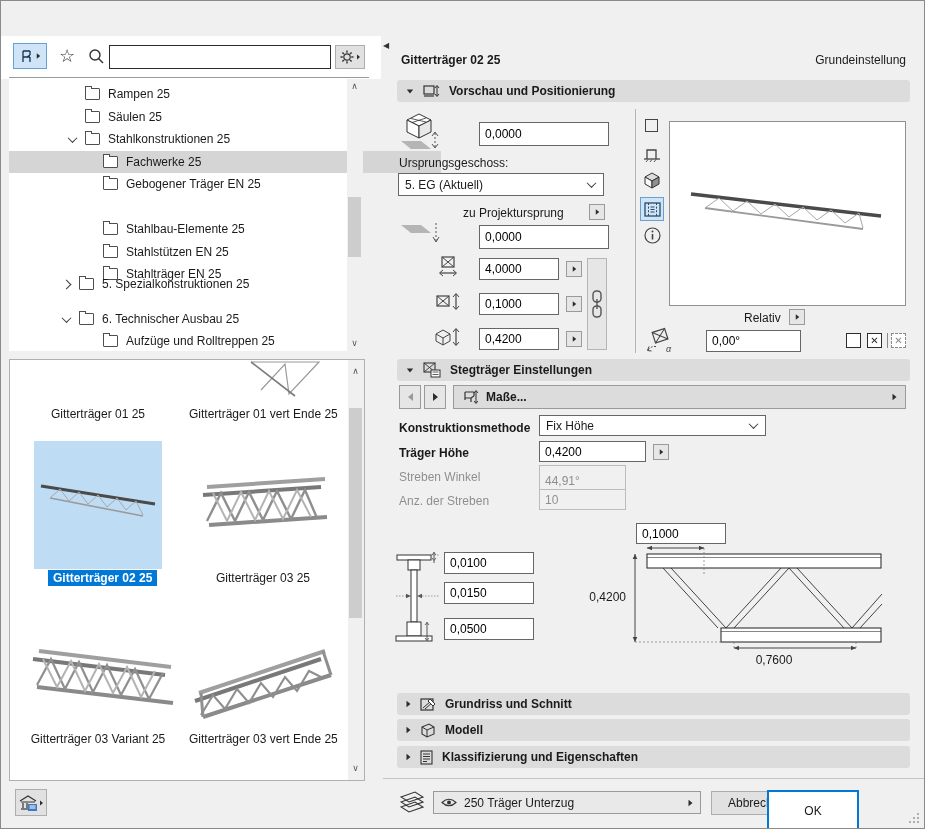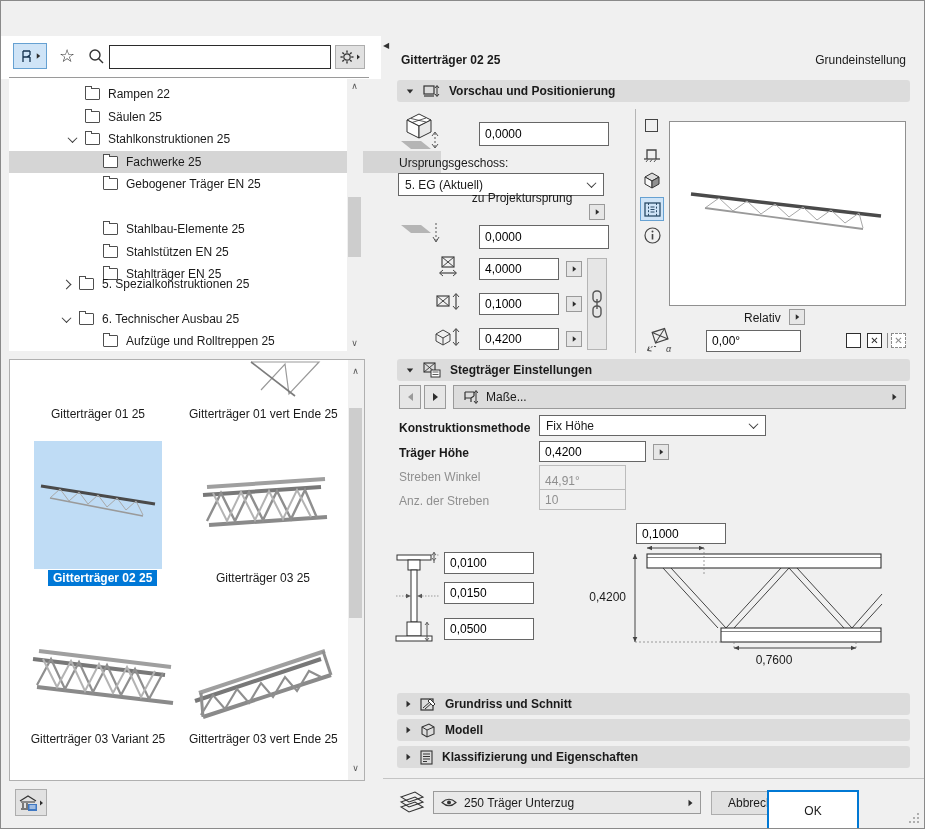--- a/index.html
+++ b/index.html
@@ -80,21 +80,21 @@
         </svg>
       <span class="tri-r" style="transform:scale(.6)"></span>
     </div>
   </div>
   <div class="abs hair" style="left:8px;top:76px;width:360px;height:1px"></div>
 
   <div class="abs white" style="left:8px;top:78px;width:338px;height:272px"></div>
 
   <div class="tree-row" style="top:82px;padding-left:76px">
       <span class="folder"></span>
-      <span>Rampen 22</span>
+      <span>Rampen 25</span>
     </div>
   <div class="tree-row" style="top:105px;padding-left:76px">
       <span class="folder"></span>
       <span>Säulen 25</span>
     </div>
   <div class="tree-row" style="top:127px;padding-left:60px">
       <span class="chev down"></span>
       <span class="folder"></span>
       <span>Stahlkonstruktionen 25</span>
     </div>
@@ -231,21 +231,21 @@
       <polyline points="33,33 36,37 39,33" fill="none" stroke="#555" stroke-width="1"></polyline>
   </svg>
   <input class="abs input" style="left: 478px; top: 121px; width: 130px; height: 24px;" value="0,0000">
 
   <div class="label" style="left:398px;top:155px">Ursprungsgeschoss:</div>
   <div class="abs selectbox" style="left:397px;top:172px;width:206px;height:23px">
     <span>5. EG (Aktuell)</span>
     <span class="chev down" style="margin-right:2px"></span>
   </div>
 
-  <div class="label" style="left:462px;top:190px;width:118px;text-align:center">zu Projektursprung</div>
+  <div class="label" style="left:462px;top:205px;width:118px;text-align:left">zu Projektursprung</div>
   <div class="abs arrowbtn" style="left:588px;top:203px">
       <span class="tri-r" style="transform:scale(.7)"></span>
     </div>
 
   <svg class="abs" style="left:398px;top:220px" width="46" height="26">
     <polygon points="2,4 22,4 32,12 12,12" fill="#b5b5b5"></polygon>
     <line x1="37" y1="2" x2="37" y2="20" stroke="#555" stroke-width="1" stroke-dasharray="2,2"></line>
       <polyline points="34,16 37,21 40,16" fill="none" stroke="#555" stroke-width="1"></polyline>
   </svg>
   <input class="abs input" style="left: 478px; top: 224px; width: 130px; height: 24px;" value="0,0000">
@@ -379,21 +379,21 @@
   <div class="abs navbtn" style="left:423px;top:384px">
       <span class="tri-r"></span>
     </div>
   <div class="abs" style="left:452px;top:384px;width:453px;height:24px;background:#dcdcdc;border:1px solid #9a9a9a;display:flex;align-items:center;gap:8px;padding:0 8px">
     <svg width="16" height="16">
         <path d="M3 3 v8 M3 9 h6 M9 9 v4 M9 9 l3 -2 M12 7 v-4 M3 3 h9" fill="none" stroke="#333" stroke-width="1.2"></path>
         <line x1="14" y1="2" x2="14" y2="14" stroke="#333" stroke-width="1"></line>
         <polyline points="12,4 14,1.5 16,4" fill="none" stroke="#333" stroke-width="1"></polyline>
         <polyline points="12,12 14,14.5 16,12" fill="none" stroke="#333" stroke-width="1"></polyline>
       </svg>
-    <span style="font-weight:normal">Maße...</span>
+    <span style="font-weight:bold">Maße...</span>
     <span class="tri-r" style="margin-left:auto;transform:scale(.8)"></span>
   </div>
 
   <div class="label" style="left:398px;top:420px;font-weight:bold">Konstruktionsmethode</div>
   <div class="abs selectbox" style="left:538px;top:414px;width:227px;height:21px">
     <span>Fix Höhe</span>
     <span class="chev down" style="margin-right:2px"></span>
   </div>
 
   <div class="label" style="left:398px;top:445px;font-weight:bold">Träger Höhe</div>

